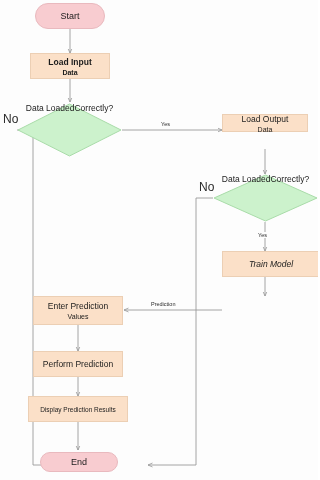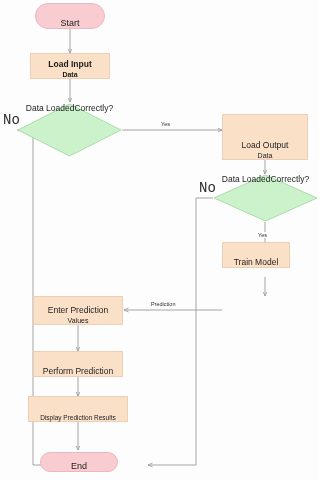--- a/index.html
+++ b/index.html
@@ -21,21 +21,21 @@
     top: 0;
     width: 318px;
     height: 480px;
   }
   .node {
     position: absolute;
     box-sizing: border-box;
     display: flex;
     flex-direction: column;
     align-items: center;
-    justify-content: flex-end;
+    justify-content: center;
     text-align: center;
     color: #1c1c1c;
     z-index: 2;
   }
   .node .line1 { display: block; }
   .node .line2 { display: block; }
 
   .terminal {
     background: #f8ccd0;
     border: 1px solid #e9b9be;
@@ -77,22 +77,22 @@
   .edge-label {
     position: absolute;
     font-size: 5.5px;
     color: #2a2a2a;
     background: #fdfdfd;
     padding: 0 1px;
     white-space: nowrap;
     z-index: 3;
   }
   .edge-label.big {
-    font-size: 14px;
-    font-family: Liberation Mono, monospace;
+    font-size: 12px;
+    font-family: Liberation Sans, sans-serif;
     background: transparent;
   }
 </style>
 </head>
 <body>
 
 <div id="canvas">
 
   <svg id="edges" viewBox="0 0 318 480" xmlns="http://www.w3.org/2000/svg">
     <defs>
@@ -138,36 +138,36 @@
   <div class="decision-wrap" style="left:17px; top:103px; width:105px; height:54px;">
     <svg width="105" height="54" viewBox="0 0 105 54" xmlns="http://www.w3.org/2000/svg">
       <polygon points="52.5,1 104,27 52.5,53 1,27" fill="#ccf2cc" stroke="#a9dca9" stroke-width="1"></polygon>
     </svg>
     <div class="decision-text">
       <span class="line1">Data Loaded</span>
       <span class="line2">Correctly?</span>
     </div>
   </div>
 
-  <div class="node process" style="left:222px; top:114px; width:86px; height:46px;">
+  <div class="node process" style="left:222px; top:114px; width:86px; height:18px;">
     <span class="line1">Load Output</span>
     <span class="line2">Data</span>
   </div>
 
   <div class="decision-wrap" style="left:213px; top:174px; width:105px; height:48px;">
     <svg width="105" height="48" viewBox="0 0 105 48" xmlns="http://www.w3.org/2000/svg">
       <polygon points="52.5,1 104,24 52.5,47 1,24" fill="#ccf2cc" stroke="#a9dca9" stroke-width="1"></polygon>
     </svg>
     <div class="decision-text">
       <span class="line1">Data Loaded</span>
       <span class="line2">Correctly?</span>
     </div>
   </div>
 
-  <div class="node process" style="left:222px; top:242px; width:68px; height:26px;">
+  <div class="node process" style="left:222px; top:251px; width:98px; height:26px;font-style:italic;">
     <span class="line1">Train Model</span>
   </div>
 
 
   <div class="node process" style="left:33px; top:351px; width:90px; height:26px;">
     <span class="line1">Perform Prediction</span>
   </div>
 
   <div class="node process" style="left:33px; top:296px; width:90px; height:29px;">
     <span class="line1">Enter Prediction</span>

